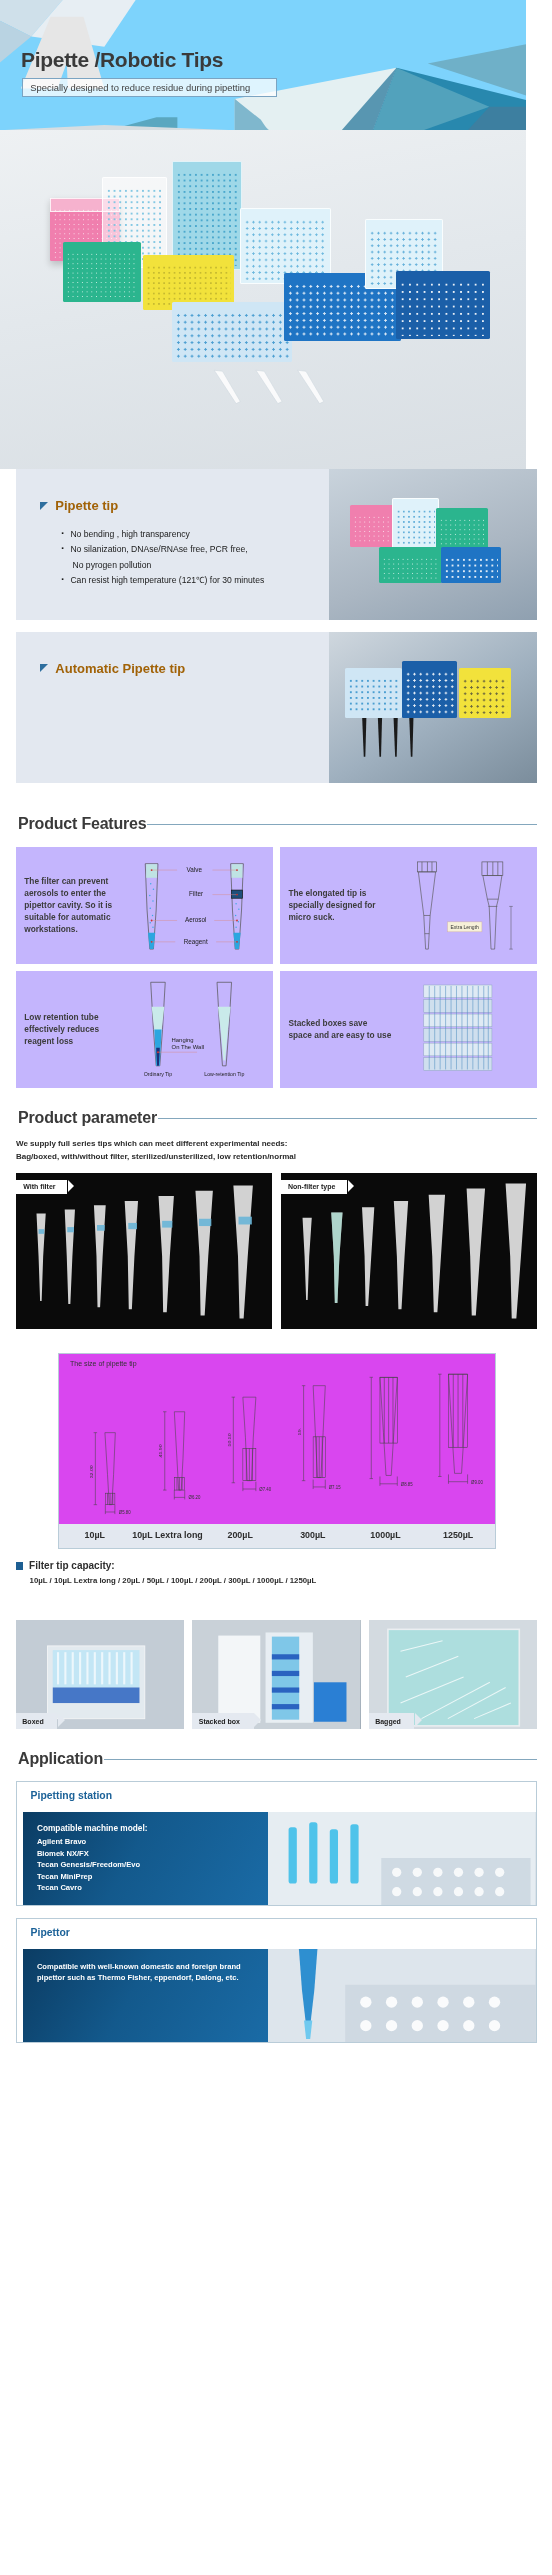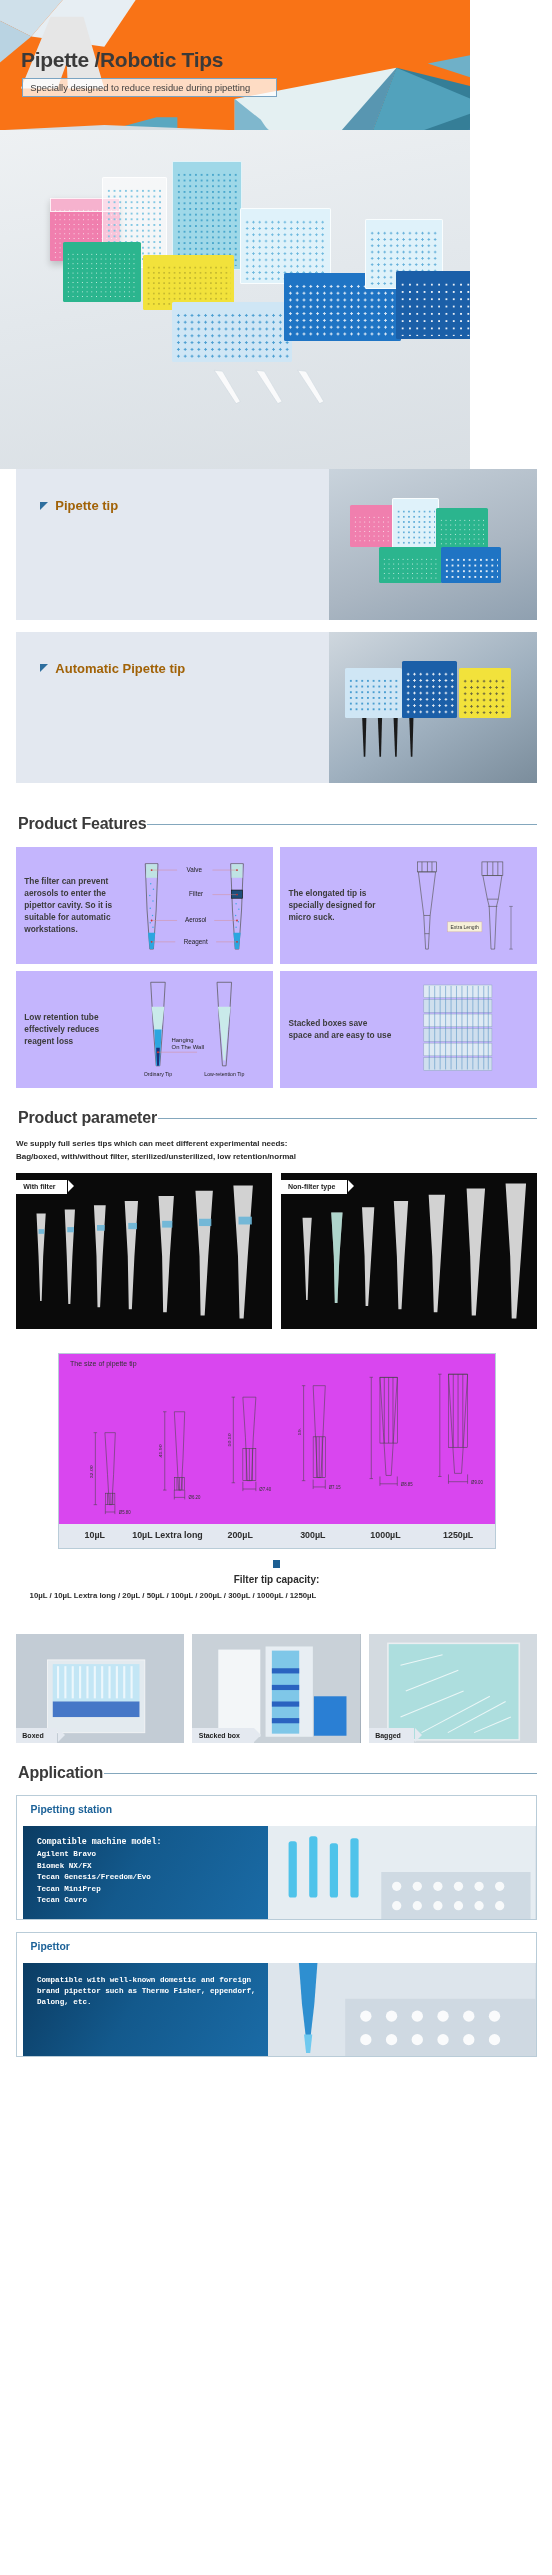--- a/index.html
+++ b/index.html
@@ -5,21 +5,21 @@
   * { box-sizing: border-box; margin: 0; padding: 0; }
   body {
     width: 553px;
     font-family: "Liberation Sans", sans-serif;
     background: #ffffff;
     color: #333;
   }
   .page { width: 553px; position: relative; overflow: hidden; }
 
   
-  .hero { position: relative; width: 470px; height: 469px; background: #f97316; overflow: hidden; text-align: right; }
+  .hero { position: relative; width: 526px; height: 469px; background: #7dd3fc; overflow: hidden; text-align: right; }
   .hero-poly { position: absolute; inset: 0; width: 553px; height: 151px; }
   .hero-title {
     position: absolute; left: 21px; top: 48px;
     font-size: 21px; font-weight: bold; color: #3a3a3a;
     letter-spacing: -0.3px; z-index: 5;
   }
   .hero-sub {
     position: absolute; left: 22px; top: 78px;
     width: 255px; height: 19px;
     border: 0.5px solid #7ba4c2; background: rgba(255,255,255,0.75);
@@ -75,36 +75,36 @@
             border-bottom:6.8px solid transparent; border-left:6.8px solid #ffffff; }
 
   
   .sizebox { width:438px; margin: 24px auto 0 auto; border:0.5px solid #b9ccd8; background:#d946ef; }
   .sizebox .sb-title { font-size:7px; color:#333; padding:6.3px 0 3.1px 11.5px; }
   .sb-canvas { position:relative; height: 154px; margin: 0 6.3px; }
   .sb-labels { display:grid; grid-template-columns: repeat(6,1fr); background:#e3e8f0; }
   .sb-labels div { text-align:center; padding:6.3px 0 7.3px 0; font-size:8.9px; font-weight:bold; color:#2d2d2d; }
 
   .cap-wrap { width:521px; margin: 11.5px auto 0 auto; }
-  .cap-head { display:flex; align-items:center; gap:6.3px; font-size:10px; font-weight:bold; color:#2d2d2d;flex-direction:column;}
+  .cap-head { display:flex; align-items:center; gap:6.3px; font-size:10px; font-weight:bold; color:#2d2d2d;}
   .cap-sq { width:6.8px; height:7.8px; background:#1d5f93; display:inline-block;}
   .cap-list { margin: 5.2px 0 0 13.6px; font-size:7.8px; font-weight:bold; color:#2b2b2b; }
 
   
   .pk-row { width:521px; margin:13.6px auto 0 auto; display:grid; grid-template-columns: repeat(3,1fr); gap:8.3px; }
   .pk-card { position:relative; height:109px; overflow:hidden; background:linear-gradient(160deg,#c6ced6,#9aa7b3); }
   .pk-label { position:absolute; left:0; bottom:0; height:15.6px; padding:0 13.6px 0 6.3px; background:#e4e9f0;
               display:flex; align-items:center; font-size:7px; font-weight:bold; color:#222; }
   .pk-label::after{ content:""; position:absolute; right:-7.8px; top:0; border-top:7.8px solid transparent;
               border-bottom:7.8px solid transparent; border-left:7.8px solid #e4e9f0;}
 
   
   .app-card { width:521px; margin:12.5px auto 0 auto; position:relative; height:125px; border:0.5px solid #b9ccd8; background:#fff; }
   .app-card .ac-title { font-size:10.4px; font-weight:bold; color:#1c6298; padding:8.3px 0 0 13.6px; }
-  .app-card .ac-body { position:absolute; left:6.3px; right:0; top:30px; bottom:0; display:flex;font-family:Liberation Mono, monospace; }
+  .app-card .ac-body { position:absolute; left:6.3px; right:0; top:30px; bottom:0; display:flex; }
   .ac-blue { flex:0 0 245px; background: linear-gradient(120deg,#0b3c63 0%, #13598c 45%, #1a6ba6 100%); color:#fff;
              padding:11.5px 0 0 13.6px; position:relative; overflow:hidden;}
   .ac-blue .ac-strong { font-size:8.3px; font-weight:bold; margin-bottom:3.1px; }
   .ac-blue .ac-line { font-size:7.6px; font-weight:bold; line-height:11.5px; }
   .ac-blue .ac-para { font-size:7.6px; font-weight:bold; line-height:11px; }
   .ac-photo { flex:1; position:relative; overflow:hidden; background:linear-gradient(150deg,#dfe6ec,#b9c6d2); }
 
   .spacer { height: 21px; }
 </style>
 </head>
@@ -178,20 +178,26 @@
       </svg>
     </div>
   </div>
 
   <div class="featblock">
     <div class="txt">
       <div class="feat-h">
         <span class="tri-marker"></span>
         <span>Pipette tip</span>
       </div>
+      <ul class="feat-ul">
+        <li>No bending , high transparency</li>
+        <li>No silanization, DNAse/RNAse free, PCR free,</li>
+        <li class="nobul">No pyrogen pollution</li>
+        <li>Can resist high temperature (121℃) for 30 minutes</li>
+      </ul>
     </div>
     <div class="imgside">
       <div class="photo-a"></div>
       <div class="rack" style="left:21px;  top:36px;  width:50px;  height:42px; background:#f07fae;">
           <div class="tipgrid"></div>
         </div>
       <div class="rack" style="left:63px; top:29px;  width:47px;  height:50px; background:#dff2fa; border:1px solid rgba(255,255,255,.8);">
           <div class="tipgrid" style="background-image:radial-gradient(circle, rgba(70,160,210,.8) 0.8px, transparent 0.9px); background-size:5.2px 5.2px;"></div>
         </div>
       <div class="rack" style="left:107px; top:39px;  width:52px; height:44px; background:#2bb58e;">

